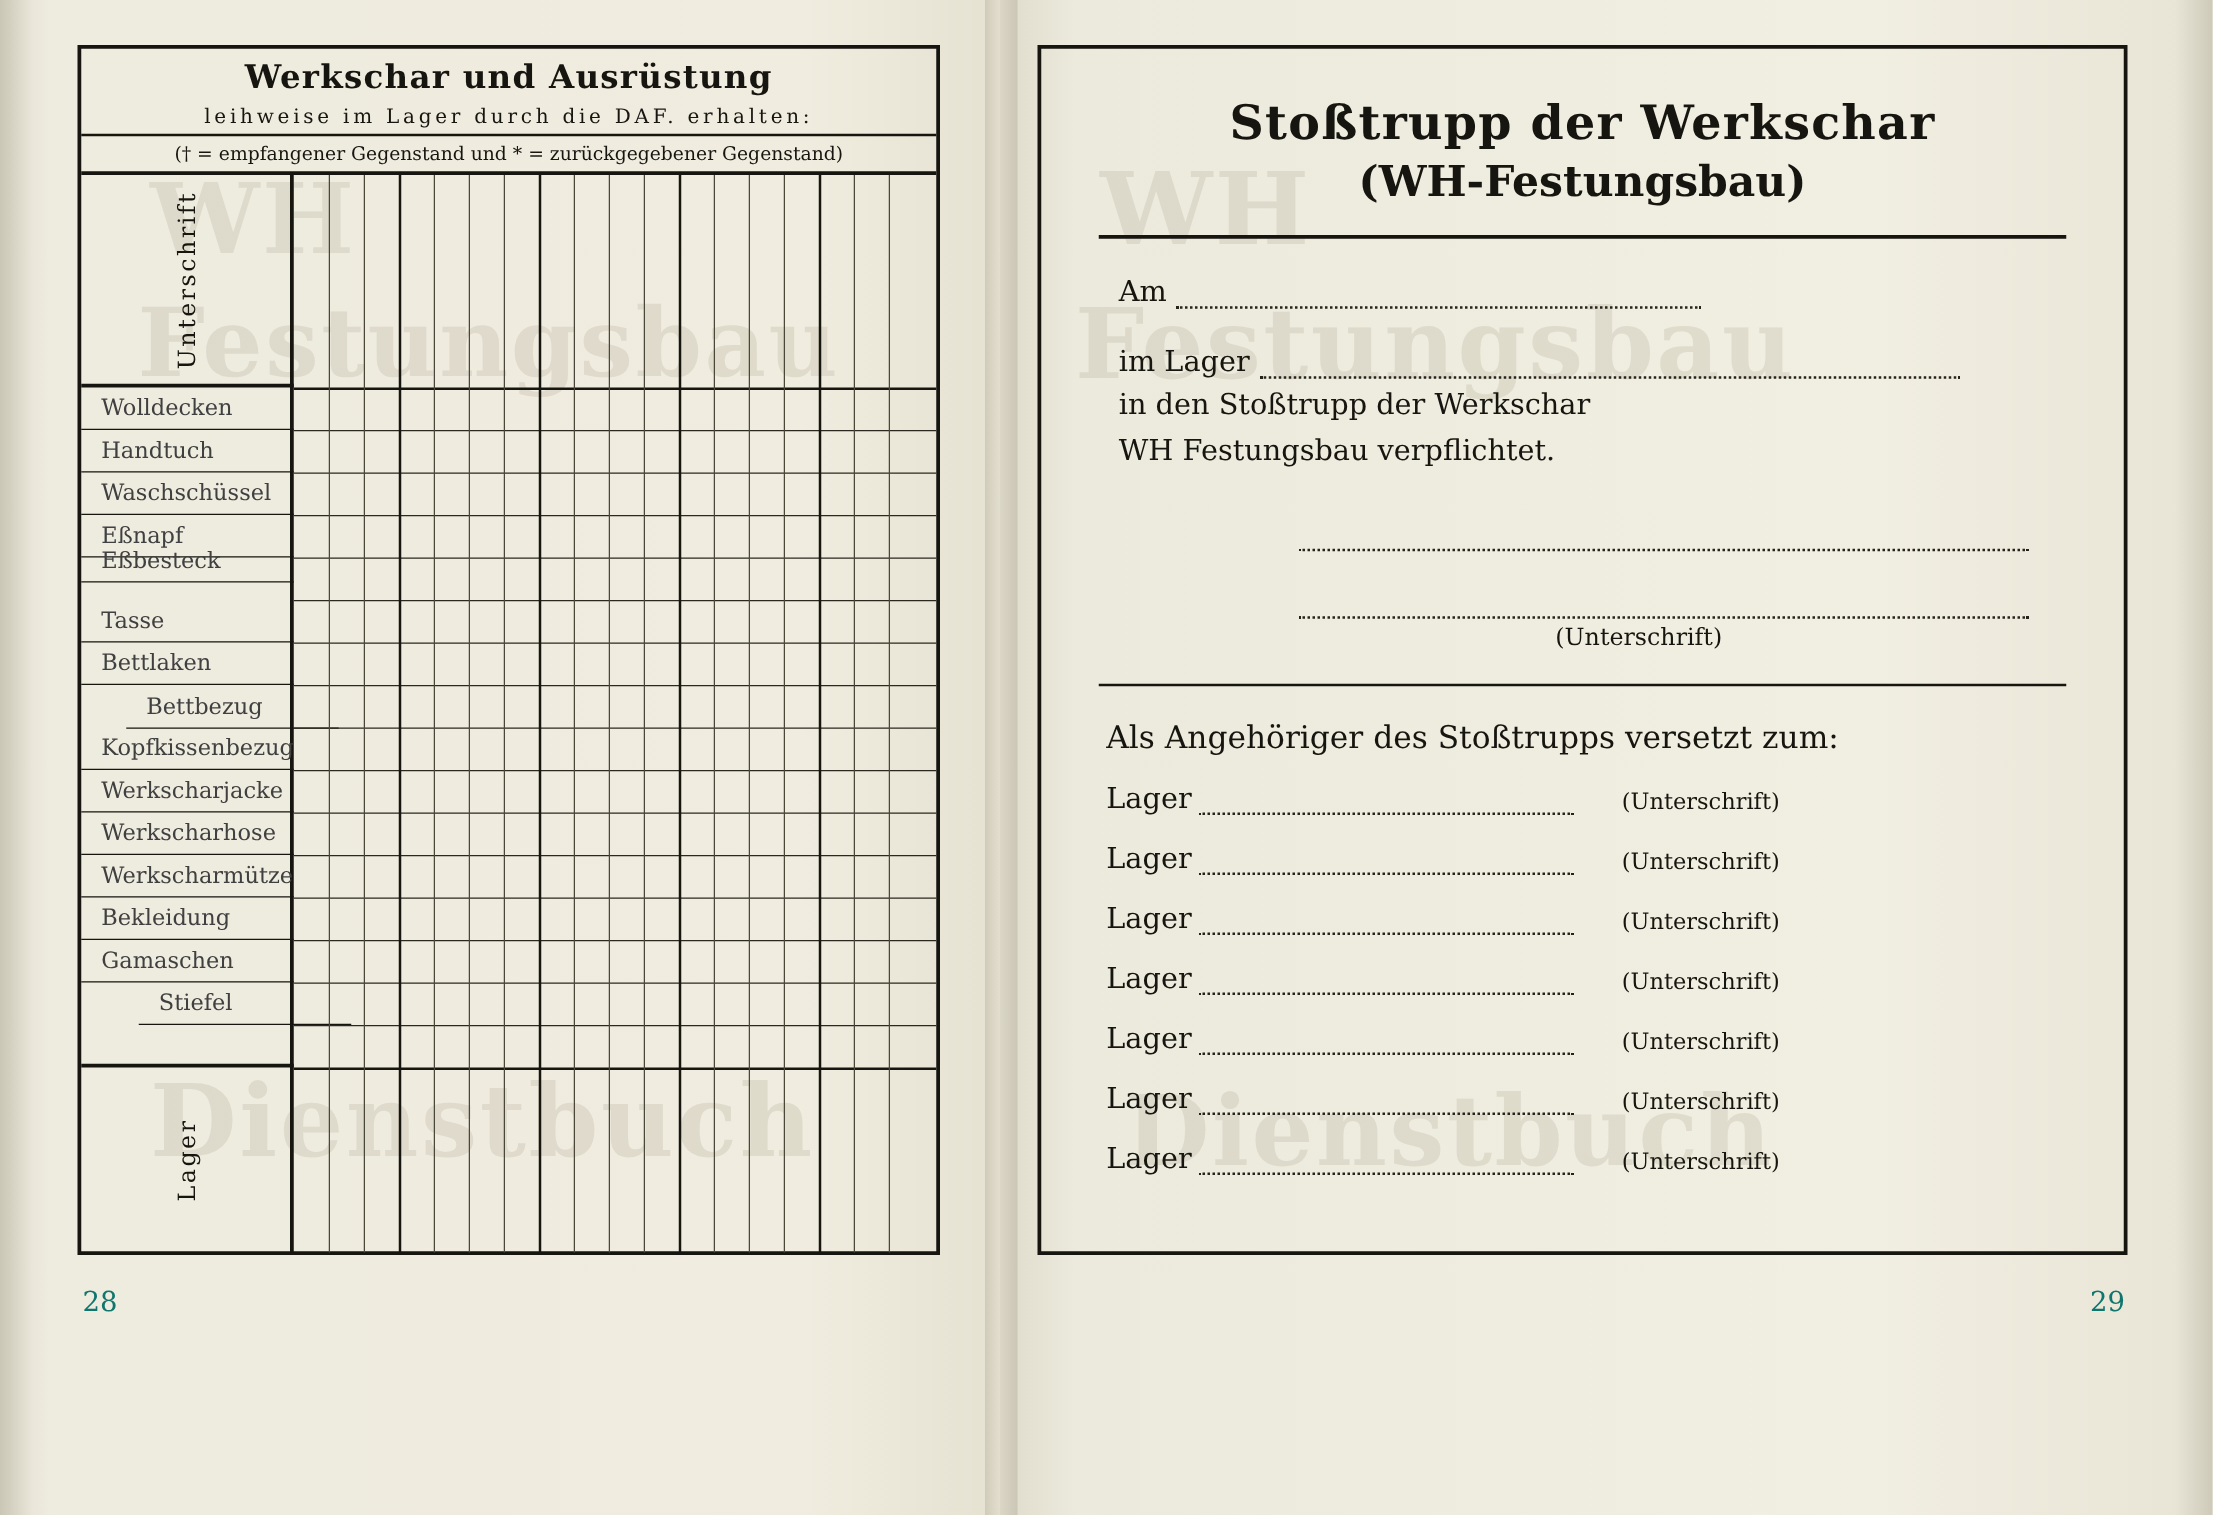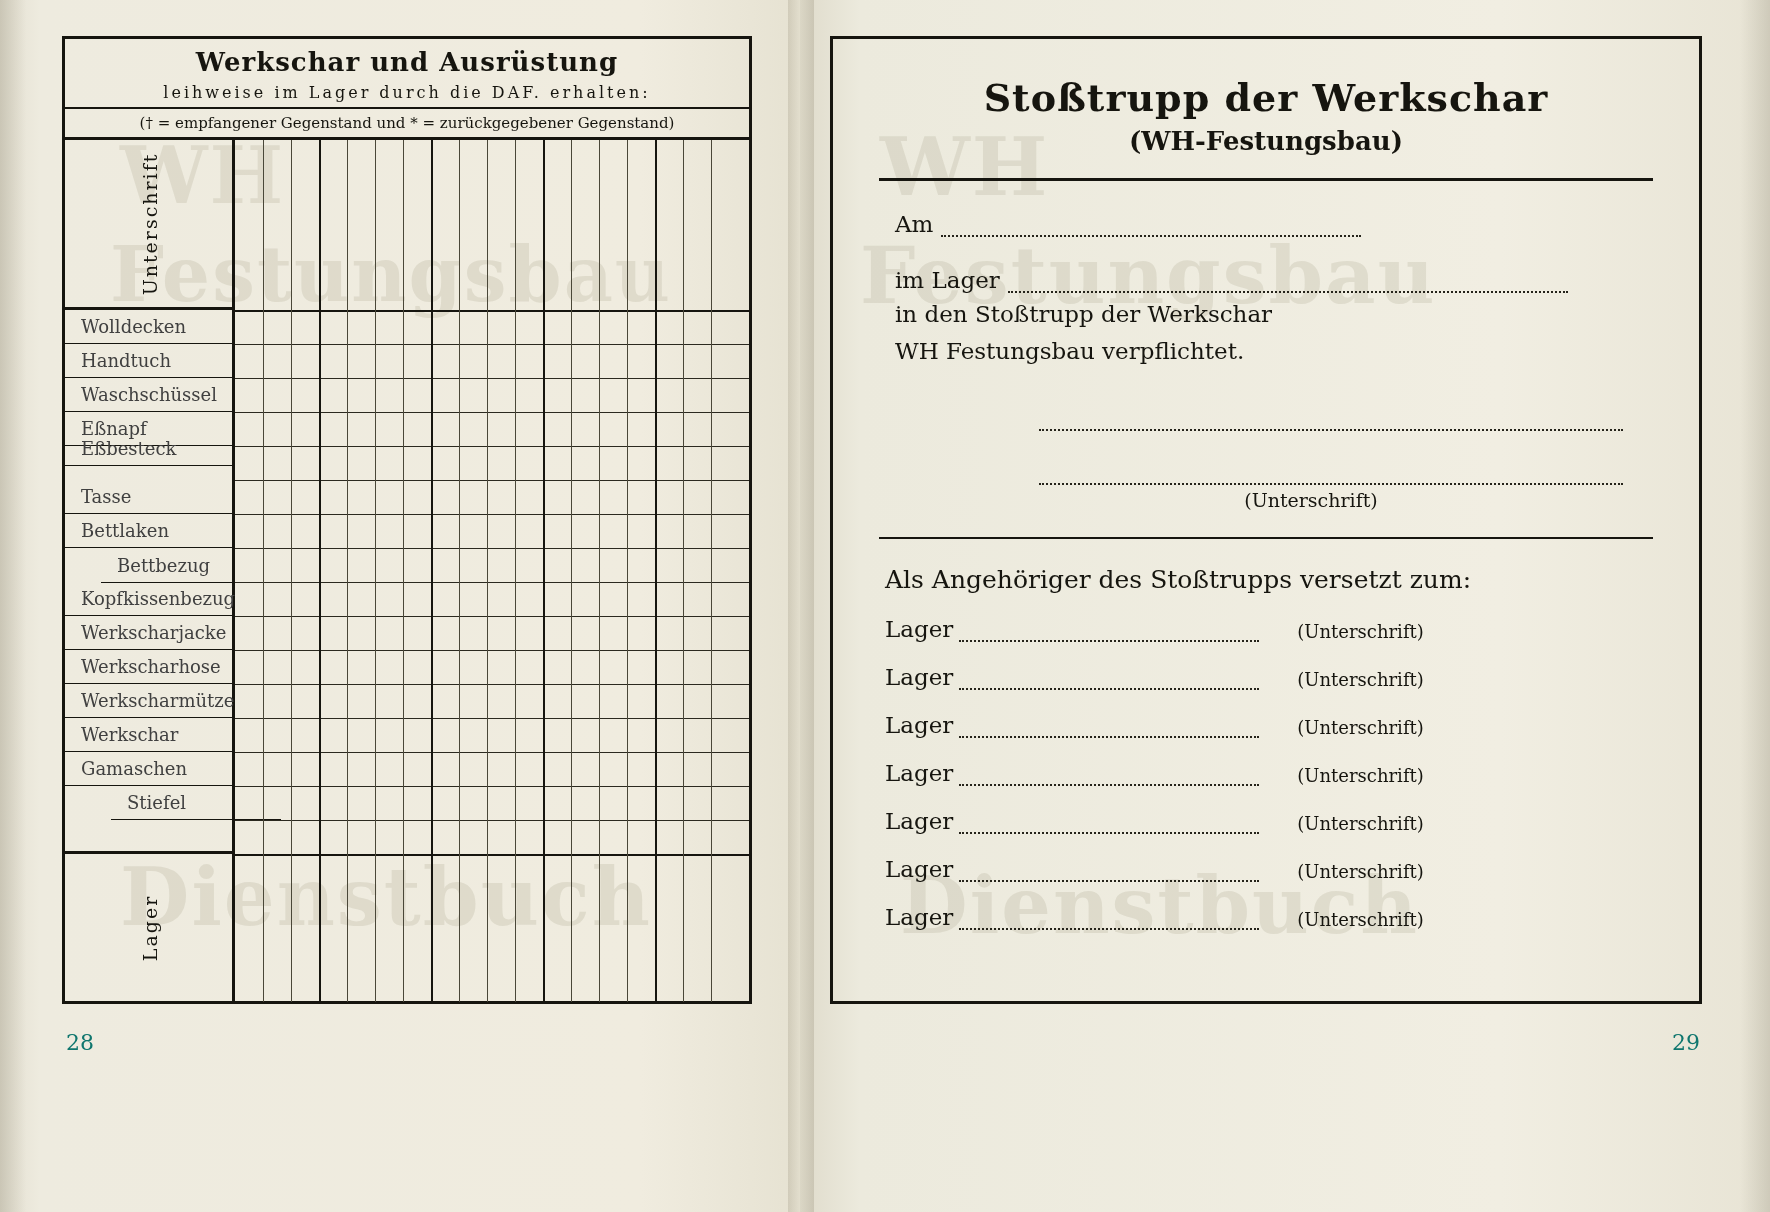--- a/index.html
+++ b/index.html
@@ -186,21 +186,21 @@
   .r-title {
     text-align: center;
     font-size: 38px;
     font-weight: bold;
     letter-spacing: 1px;
     color: #16150f;
     margin-top: 10px;
   }
   .r-subtitle {
     text-align: center;
-    font-size: 26px;
+    font-size: 34px;
     font-weight: bold;
     color: #16150f;
     margin-top: 6px;
   }
   .rule {
     border-top: 3px solid #16150f;
     margin: 22px 10px 0 10px;
   }
   .rule-thin {
     border-top: 2.5px solid #16150f;
@@ -329,21 +329,21 @@
         <div class="item-row" style="top:238px;">Waschschüssel</div>
         <div class="item-row" style="top:272px;">Eßnapf</div>
         <div class="item-row" style="top:292px;">Eßbesteck</div>
         <div class="item-row" style="top:340px;">Tasse</div>
         <div class="item-row" style="top:374px;">Bettlaken</div>
         <div class="item-row" style="top:409px;margin-left:36px;">Bettbezug</div>
         <div class="item-row" style="top:442px;">Kopfkissenbezug</div>
         <div class="item-row" style="top:476px;">Werkscharjacke</div>
         <div class="item-row" style="top:510px;">Werkscharhose</div>
         <div class="item-row" style="top:544px;">Werkscharmütze</div>
-        <div class="item-row" style="top:578px;">Werkschar</div>
+        <div class="item-row" style="top:578px;">Bekleidung</div>
         <div class="item-row" style="top:612px;">Gamaschen</div>
         <div class="item-row" style="top:646px;margin-left:46px;">Stiefel</div>
         <div class="item-row" style="top:680px;border-bottom:3px solid #16150f;"></div>
 
         <div class="vert-cell" style="top:714px;height:148px;border-bottom:none;">
           <span class="vert-text">Lager</span>
         </div>
       </div>
 
       <div class="grid-area">

